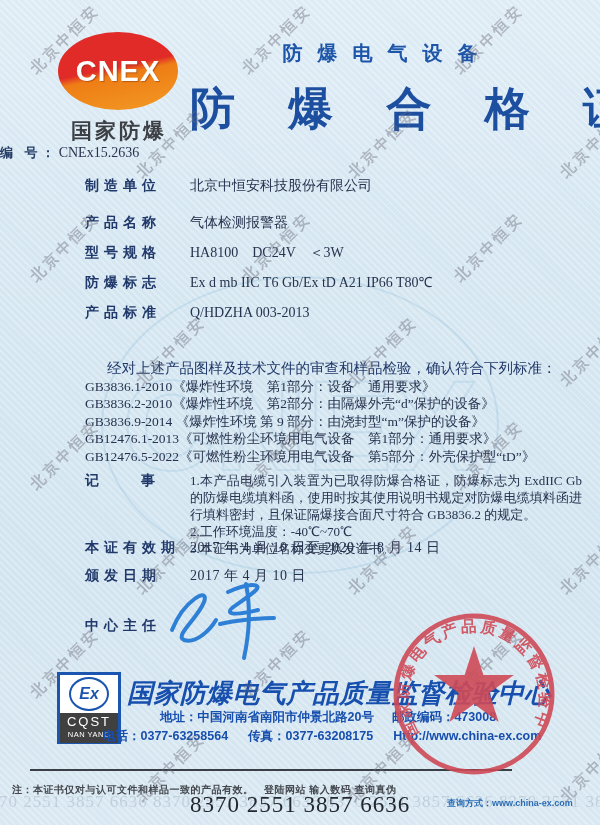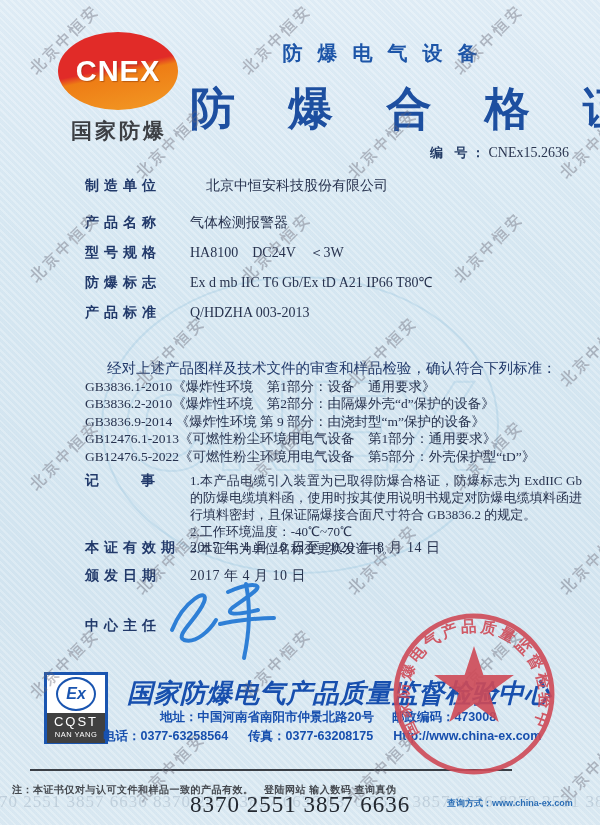--- a/index.html
+++ b/index.html
@@ -19,46 +19,46 @@
   .logo-oval{width:120px;height:78px;border-radius:50%;
     background:linear-gradient(168deg,#e12b28 46%,#ee7d15 54%,#f29a25 100%);
     display:flex;align-items:center;justify-content:center;}
   .logo-oval span{color:#fff;font-weight:bold;font-size:29px;letter-spacing:1px;
     font-family:"Liberation Sans",sans-serif;text-shadow:1px 1px 1px rgba(120,40,0,.45);}
   .logo-caption{margin-top:7px;text-align:center;font-size:21px;font-weight:bold;color:#3c3f44;letter-spacing:3px;}
   .titles{position:absolute;left:190px;top:40px;width:395px;text-align:center;z-index:3;}
   .subtitle{font-size:20px;font-weight:bold;color:#1d55a8;letter-spacing:15px;font-family:"Liberation Serif",serif;}
   .main-title{margin-top:12px;font-size:45px;font-weight:bold;color:#1d4fa0;letter-spacing:21px;
     font-family:"Liberation Serif",serif;white-space:nowrap;}
-  .certno{position:absolute;left:0;top:143px;width:569px;text-align:right;z-index:3;}
+  .certno{position:absolute;left:0;top:143px;width:569px;text-align:left;z-index:3;}
   .certno .lbl{font-size:13px;font-weight:bold;color:#243c66;letter-spacing:4px;}
   .certno .val{font-size:14px;color:#2a3550;font-family:"Liberation Serif",serif;}
   
   .fields{position:absolute;left:85px;top:177px;width:500px;z-index:2;}
   .field-row{display:flex;height:30px;}
-  .field-row.two-line{height:37px;gap:16px;}
+  .field-row.two-line{height:37px;}
   .f-label{width:105px;flex:none;font-size:14px;font-weight:bold;color:#21396a;letter-spacing:5px;line-height:17px;}
   .f-val{font-size:14px;color:#27324e;font-family:"Liberation Serif",serif;line-height:17px;}
   .f-val2{font-size:12px;color:#2c374f;font-family:"Liberation Serif",serif;line-height:16px;}
   .standards{position:absolute;left:85px;top:358px;width:505px;z-index:2;}
   .std-intro{font-size:14.5px;font-weight:normal;color:#21396a;line-height:20px;margin-left:22px;}
   .std-item{font-size:13.5px;color:#27324e;font-family:"Liberation Serif",serif;line-height:17.4px;}
   .notes-row{position:absolute;left:85px;top:472px;width:500px;display:flex;z-index:2;}
   .notes-row .f-label{letter-spacing:14px;}
   .note-item{font-size:13px;color:#27324e;font-family:"Liberation Serif",serif;line-height:17px;text-align:justify;}
   .kv{position:absolute;left:85px;display:flex;z-index:2;}
   .kv .f-val{letter-spacing:.5px;}
   .validity{top:539px;}
   .issue{top:567px;}
   .director{top:617px;}
   .signature{position:absolute;left:158px;top:578px;z-index:5;}
   
   .stamp{position:absolute;left:386px;top:606px;z-index:6;opacity:.9;}
   
-  .ex-logo{position:absolute;left:44px;top:672px;width:64px;height:72px;border:3px solid #1a55b0;
+  .ex-logo{position:absolute;left:57px;top:672px;width:64px;height:72px;border:3px solid #1a55b0;
     background:#fff;z-index:3;box-sizing:border-box;}
   .ex-top{height:38px;display:flex;align-items:center;justify-content:center;}
   .ex-circle{width:36px;height:30px;border:2px solid #1a55b0;border-radius:50%;display:flex;
     align-items:center;justify-content:center;color:#1a55b0;font-weight:bold;font-size:16px;font-style:italic;}
   .ex-bottom{height:28px;background:#404040;color:#fff;text-align:center;line-height:1;padding-top:2px;}
   .ex-bottom .l1{font-size:13px;letter-spacing:2px;}
   .ex-bottom .l2{font-size:7.5px;letter-spacing:.5px;margin-top:3px;}
   .org-name{position:absolute;left:127px;top:676px;width:460px;z-index:3;
     font-family:"Liberation Serif",serif;font-weight:bold;font-style:italic;
     font-size:26px;color:#174fae;letter-spacing:.5px;white-space:nowrap;}

